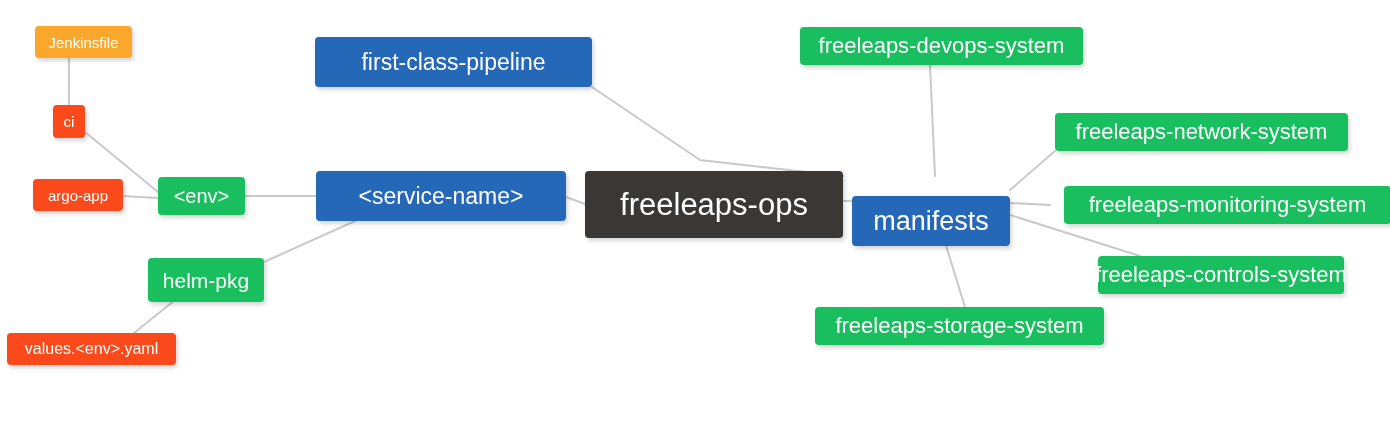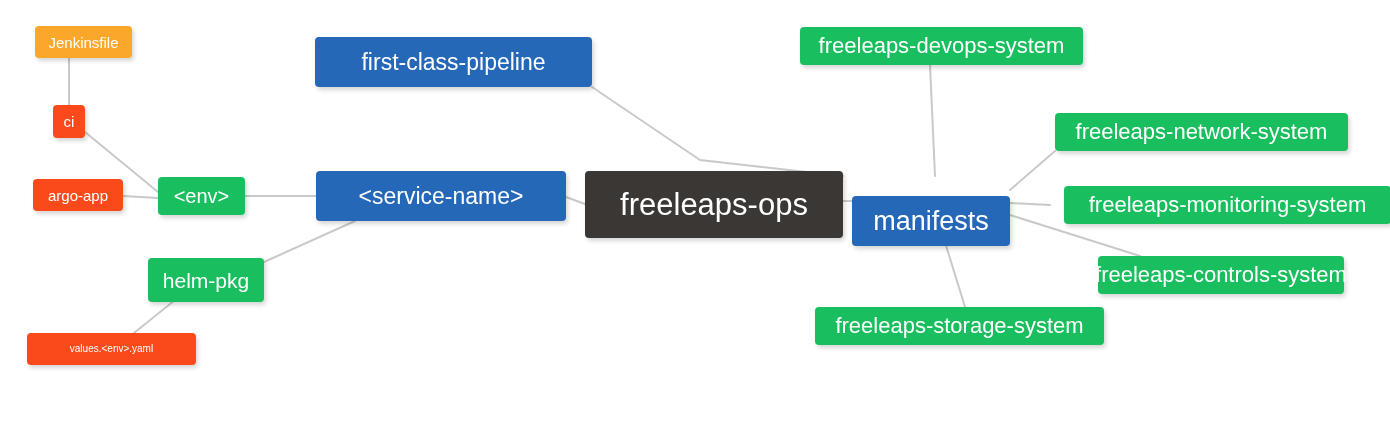--- a/index.html
+++ b/index.html
@@ -62,21 +62,21 @@
   .n-green-sm { font-size: 20px; }
   .n-orange {
     background: #faa72b;
     font-size: 15px;
     margin-left: 15px;
   }
   .n-red {
     background: #fa4a1b;
     font-size: 15px;
   }
-  .n-red-sm { font-size: 10px; margin-left: 20px; }
+  .n-red-sm { font-size: 16px; }
 </style>
 </head>
 <body>
 
 <div id="canvas">
 
   <svg id="edges" viewBox="0 0 1390 421" xmlns="http://www.w3.org/2000/svg">
       <polyline points="843,176 700,160 592,87" fill="none" stroke="#c9c9c9" stroke-width="2" stroke-linecap="round" stroke-linejoin="round"></polyline>
       <polyline points="585,204 566,197" fill="none" stroke="#c9c9c9" stroke-width="2" stroke-linecap="round" stroke-linejoin="round"></polyline>
       <polyline points="316,196 245,196" fill="none" stroke="#c9c9c9" stroke-width="2" stroke-linecap="round" stroke-linejoin="round"></polyline>

